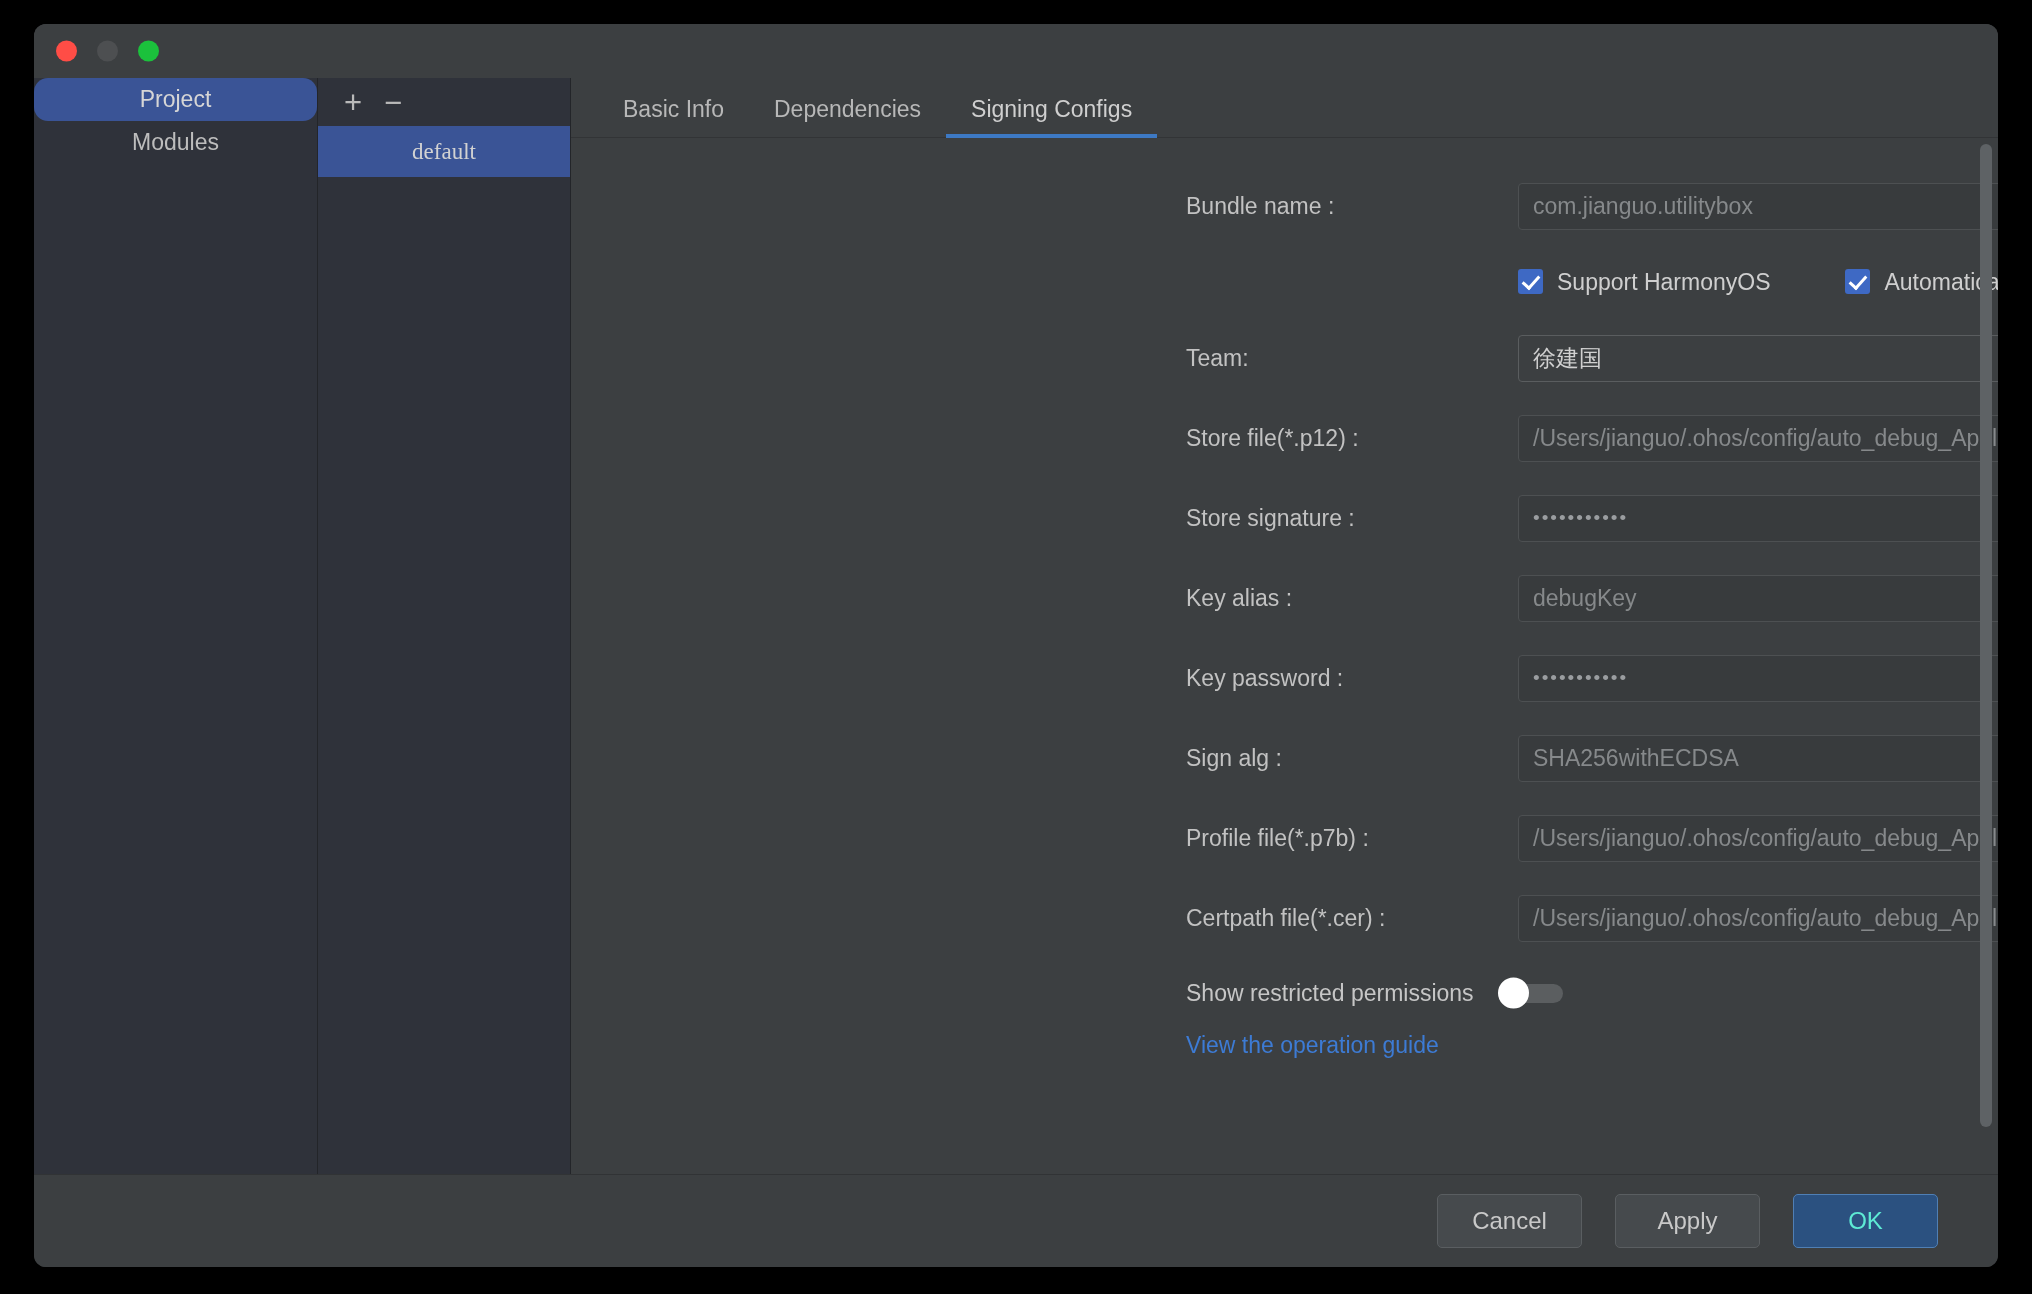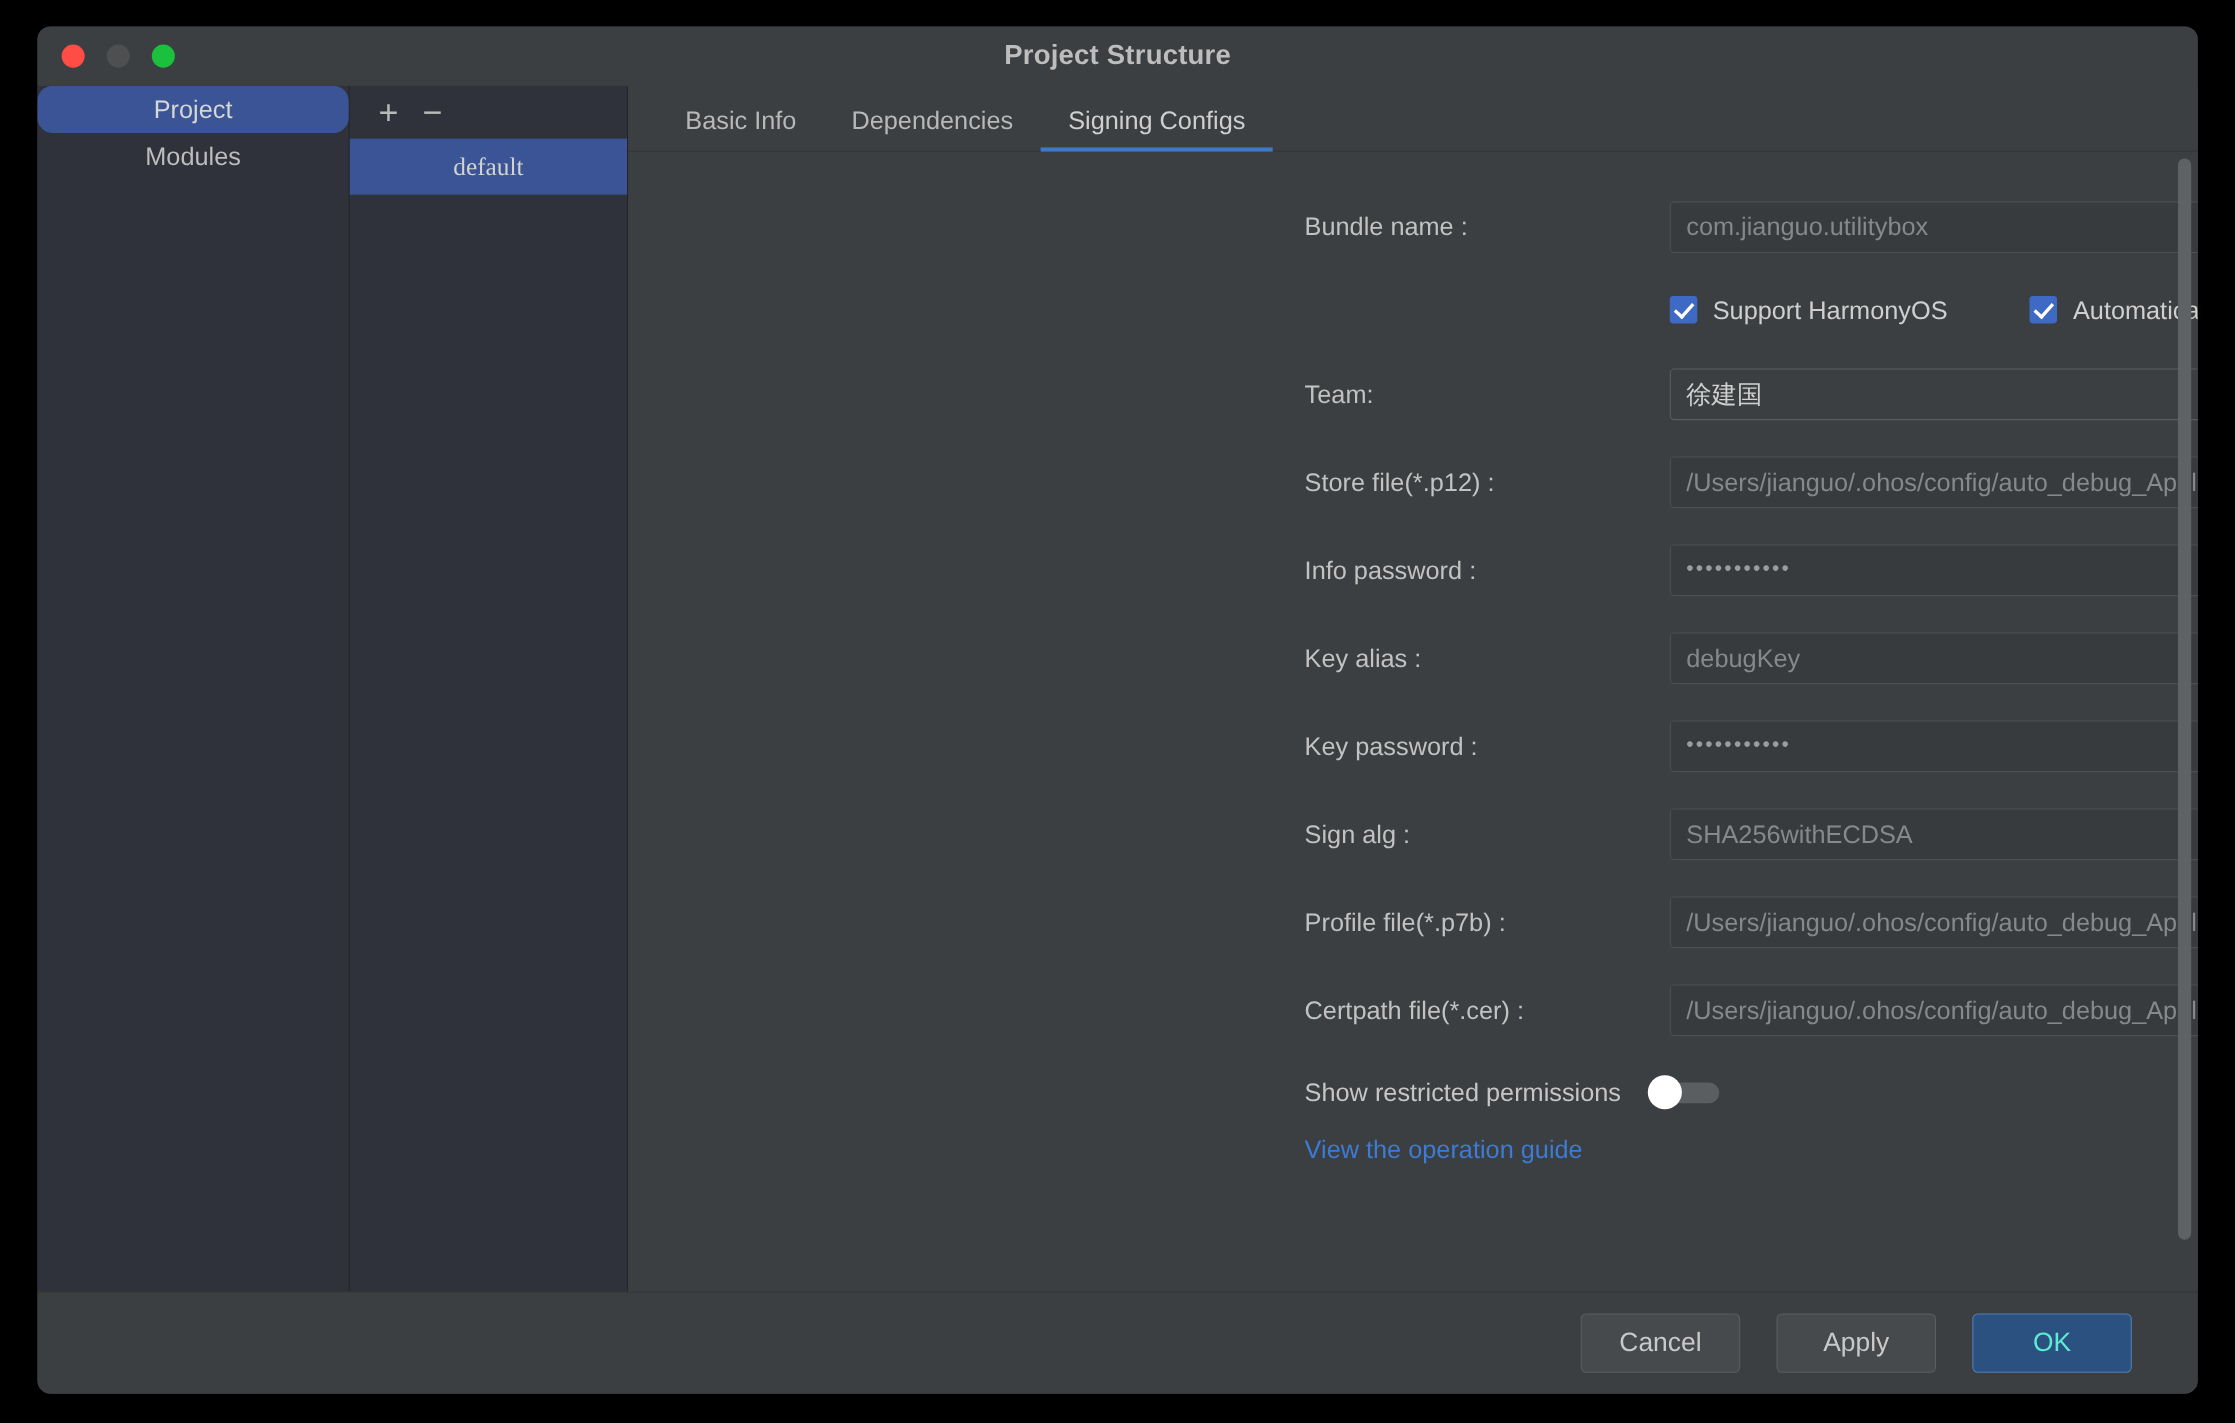--- a/index.html
+++ b/index.html
@@ -357,21 +357,20 @@
 <body>
 
 <div class="window">
 
   <div class="titlebar">
     <div class="traffic">
       <span class="dot red"></span>
       <span class="dot grey"></span>
       <span class="dot green"></span>
     </div>
-    <div class="window-title">Project Structure</div>
   </div>
 
   <div class="body-row">
 
     <div class="nav">
       <div class="nav-item selected">
         <span>Project</span>
       </div>
       <div class="nav-item">
         <span>Modules</span>
@@ -436,21 +435,21 @@
           <div class="row">
             <span class="label">Store file(*.p12) :</span>
             <div class="field disabled">
               <span class="field-text">/Users/jianguo/.ohos/config/auto_debug_Application_com.jianguo.utilitybox_</span>
 
             </div>
 
           </div>
 
           <div class="row">
-            <span class="label">Info password :</span>
+            <span class="label">Store signature :</span>
             <div class="field disabled">
               <span class="field-text pw-text">•••••••••••</span>
             </div>
 
           </div>
 
           <div class="row">
             <span class="label">Key alias :</span>
             <div class="field disabled">
               <span class="field-text">debugKey</span>

